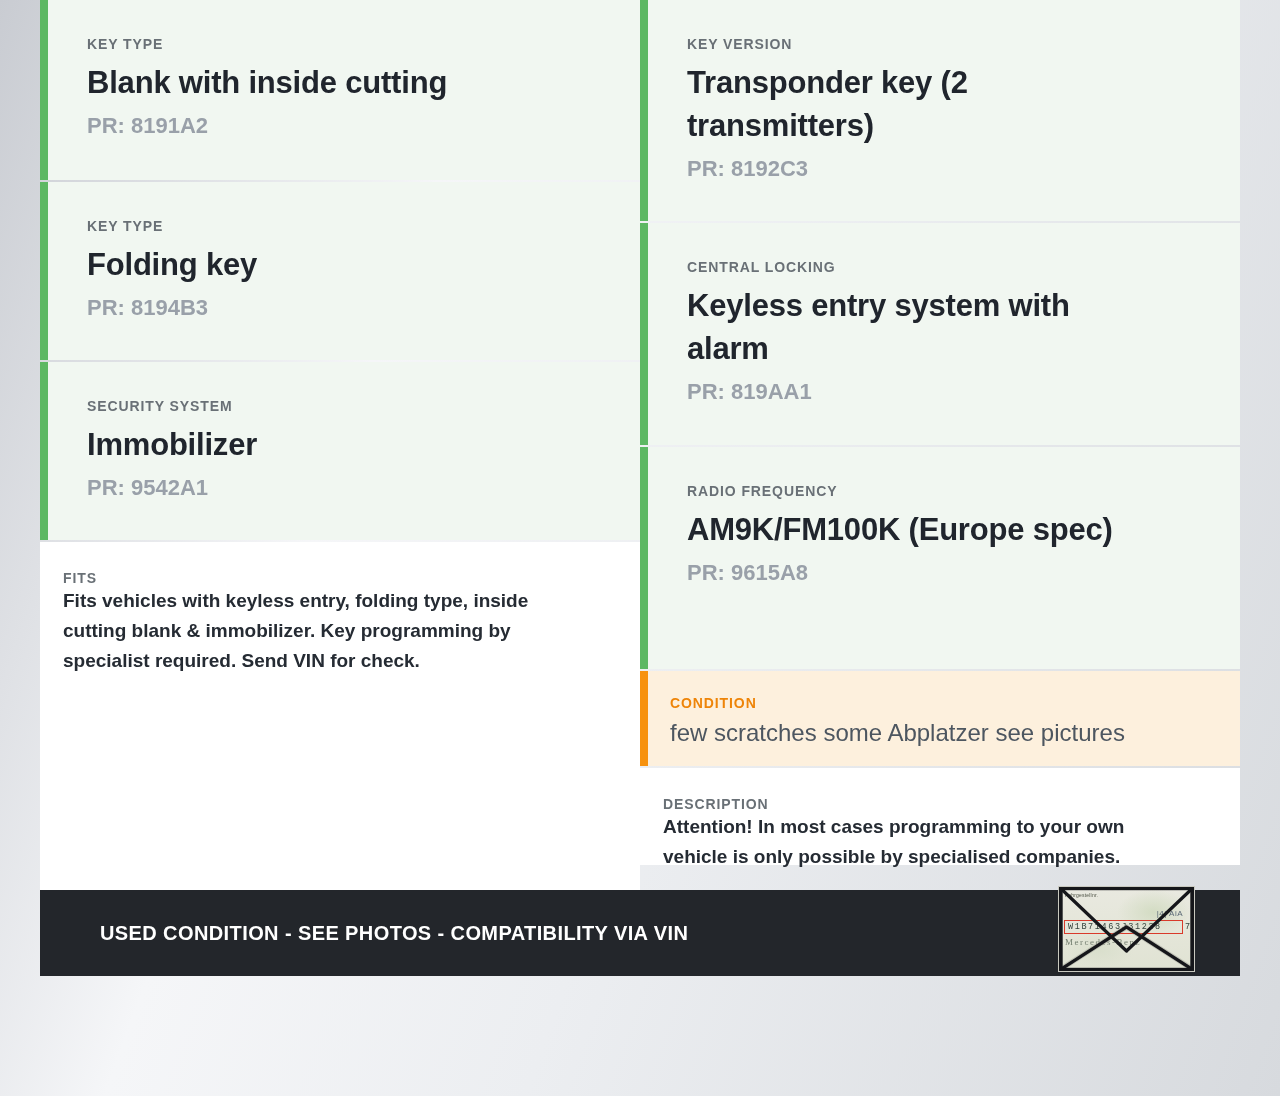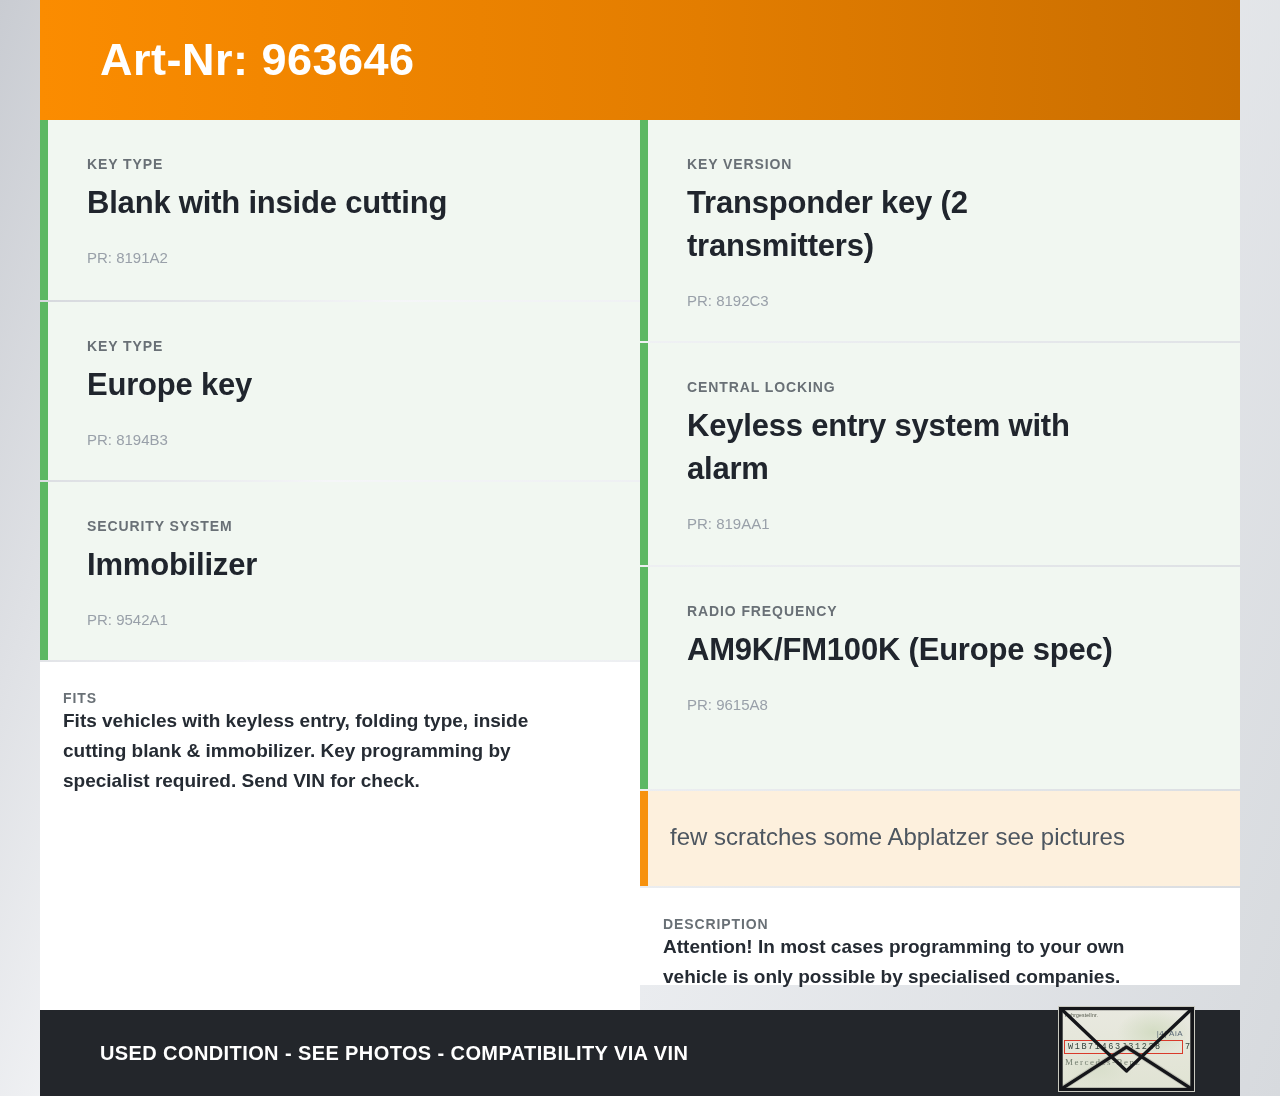--- a/index.html
+++ b/index.html
@@ -43,21 +43,21 @@
   .lbl {
     font-size:14px; font-weight:700; letter-spacing:.9px;
     color:#697076; text-transform:uppercase;
   }
   .cond .lbl { color:#ee8408; }
 
   .val {
     margin-top:9px; font-size:31px; font-weight:700;
     color:#20252d; line-height:43px; max-width:462px; letter-spacing:-.2px;
   }
-  .pr { margin-top:25px; font-size:15px; color:#99a0a9; }
+  .pr { margin-top:9px; font-size:22px; color:#99a0a9;font-weight:bold; }
 
   .body-txt {
     margin-top:0; font-size:19px; font-weight:700; color:#252b33;
     line-height:30px; max-width:505px;
   }
   .cond-txt { margin-top:8px; font-size:24px; font-weight:400; color:#4d5660; }
 
   
   .h180{height:180px;} .h178{height:178px;} .h348{height:348px;}
   .h221{height:221px;} .h222{height:222px;} .h95{height:95px;} .h122{height:97px;}
@@ -100,35 +100,32 @@
     font-family:"Liberation Serif","DejaVu Serif",serif;
     font-size:9px; letter-spacing:1.5px; color:#747f70;
   }
   .env-svg { position:absolute; inset:0; width:100%; height:100%; }
 </style>
 </head>
 <body>
 
 <div class="content">
 
-  <div class="hero">
-    <h1>Art-Nr: 963646</h1>
-  </div>
 
   <div class="columns">
 
     <div class="col">
       <div class="card spec h180">
         <div class="lbl">KEY TYPE</div>
         <div class="val">Blank with inside cutting</div>
         <div class="pr">PR: 8191A2</div>
       </div>
       <div class="card spec h178">
         <div class="lbl">KEY TYPE</div>
-        <div class="val">Europe key</div>
+        <div class="val">Folding key</div>
         <div class="pr">PR: 8194B3</div>
       </div>
       <div class="card spec h178">
         <div class="lbl">SECURITY SYSTEM</div>
         <div class="val">Immobilizer</div>
         <div class="pr">PR: 9542A1</div>
       </div>
       <div class="card plain h348">
         <div class="lbl">FITS</div>
         <div class="body-txt">Fits vehicles with keyless entry, folding type, inside cutting blank &amp; immobilizer. Key programming by specialist required. Send VIN for check.</div>
@@ -145,20 +142,21 @@
         <div class="lbl">CENTRAL LOCKING</div>
         <div class="val">Keyless entry system with alarm</div>
         <div class="pr">PR: 819AA1</div>
       </div>
       <div class="card spec h222">
         <div class="lbl">RADIO FREQUENCY</div>
         <div class="val">AM9K/FM100K (Europe spec)</div>
         <div class="pr">PR: 9615A8</div>
       </div>
       <div class="card cond h95">
+        <div class="lbl">CONDITION</div>
         <div class="cond-txt">few scratches some Abplatzer see pictures</div>
       </div>
       <div class="card plain h122">
         <div class="lbl">DESCRIPTION</div>
         <div class="body-txt">Attention! In most cases programming to your own vehicle is only possible by specialised companies.</div>
       </div>
     </div>
 
   </div>
 

